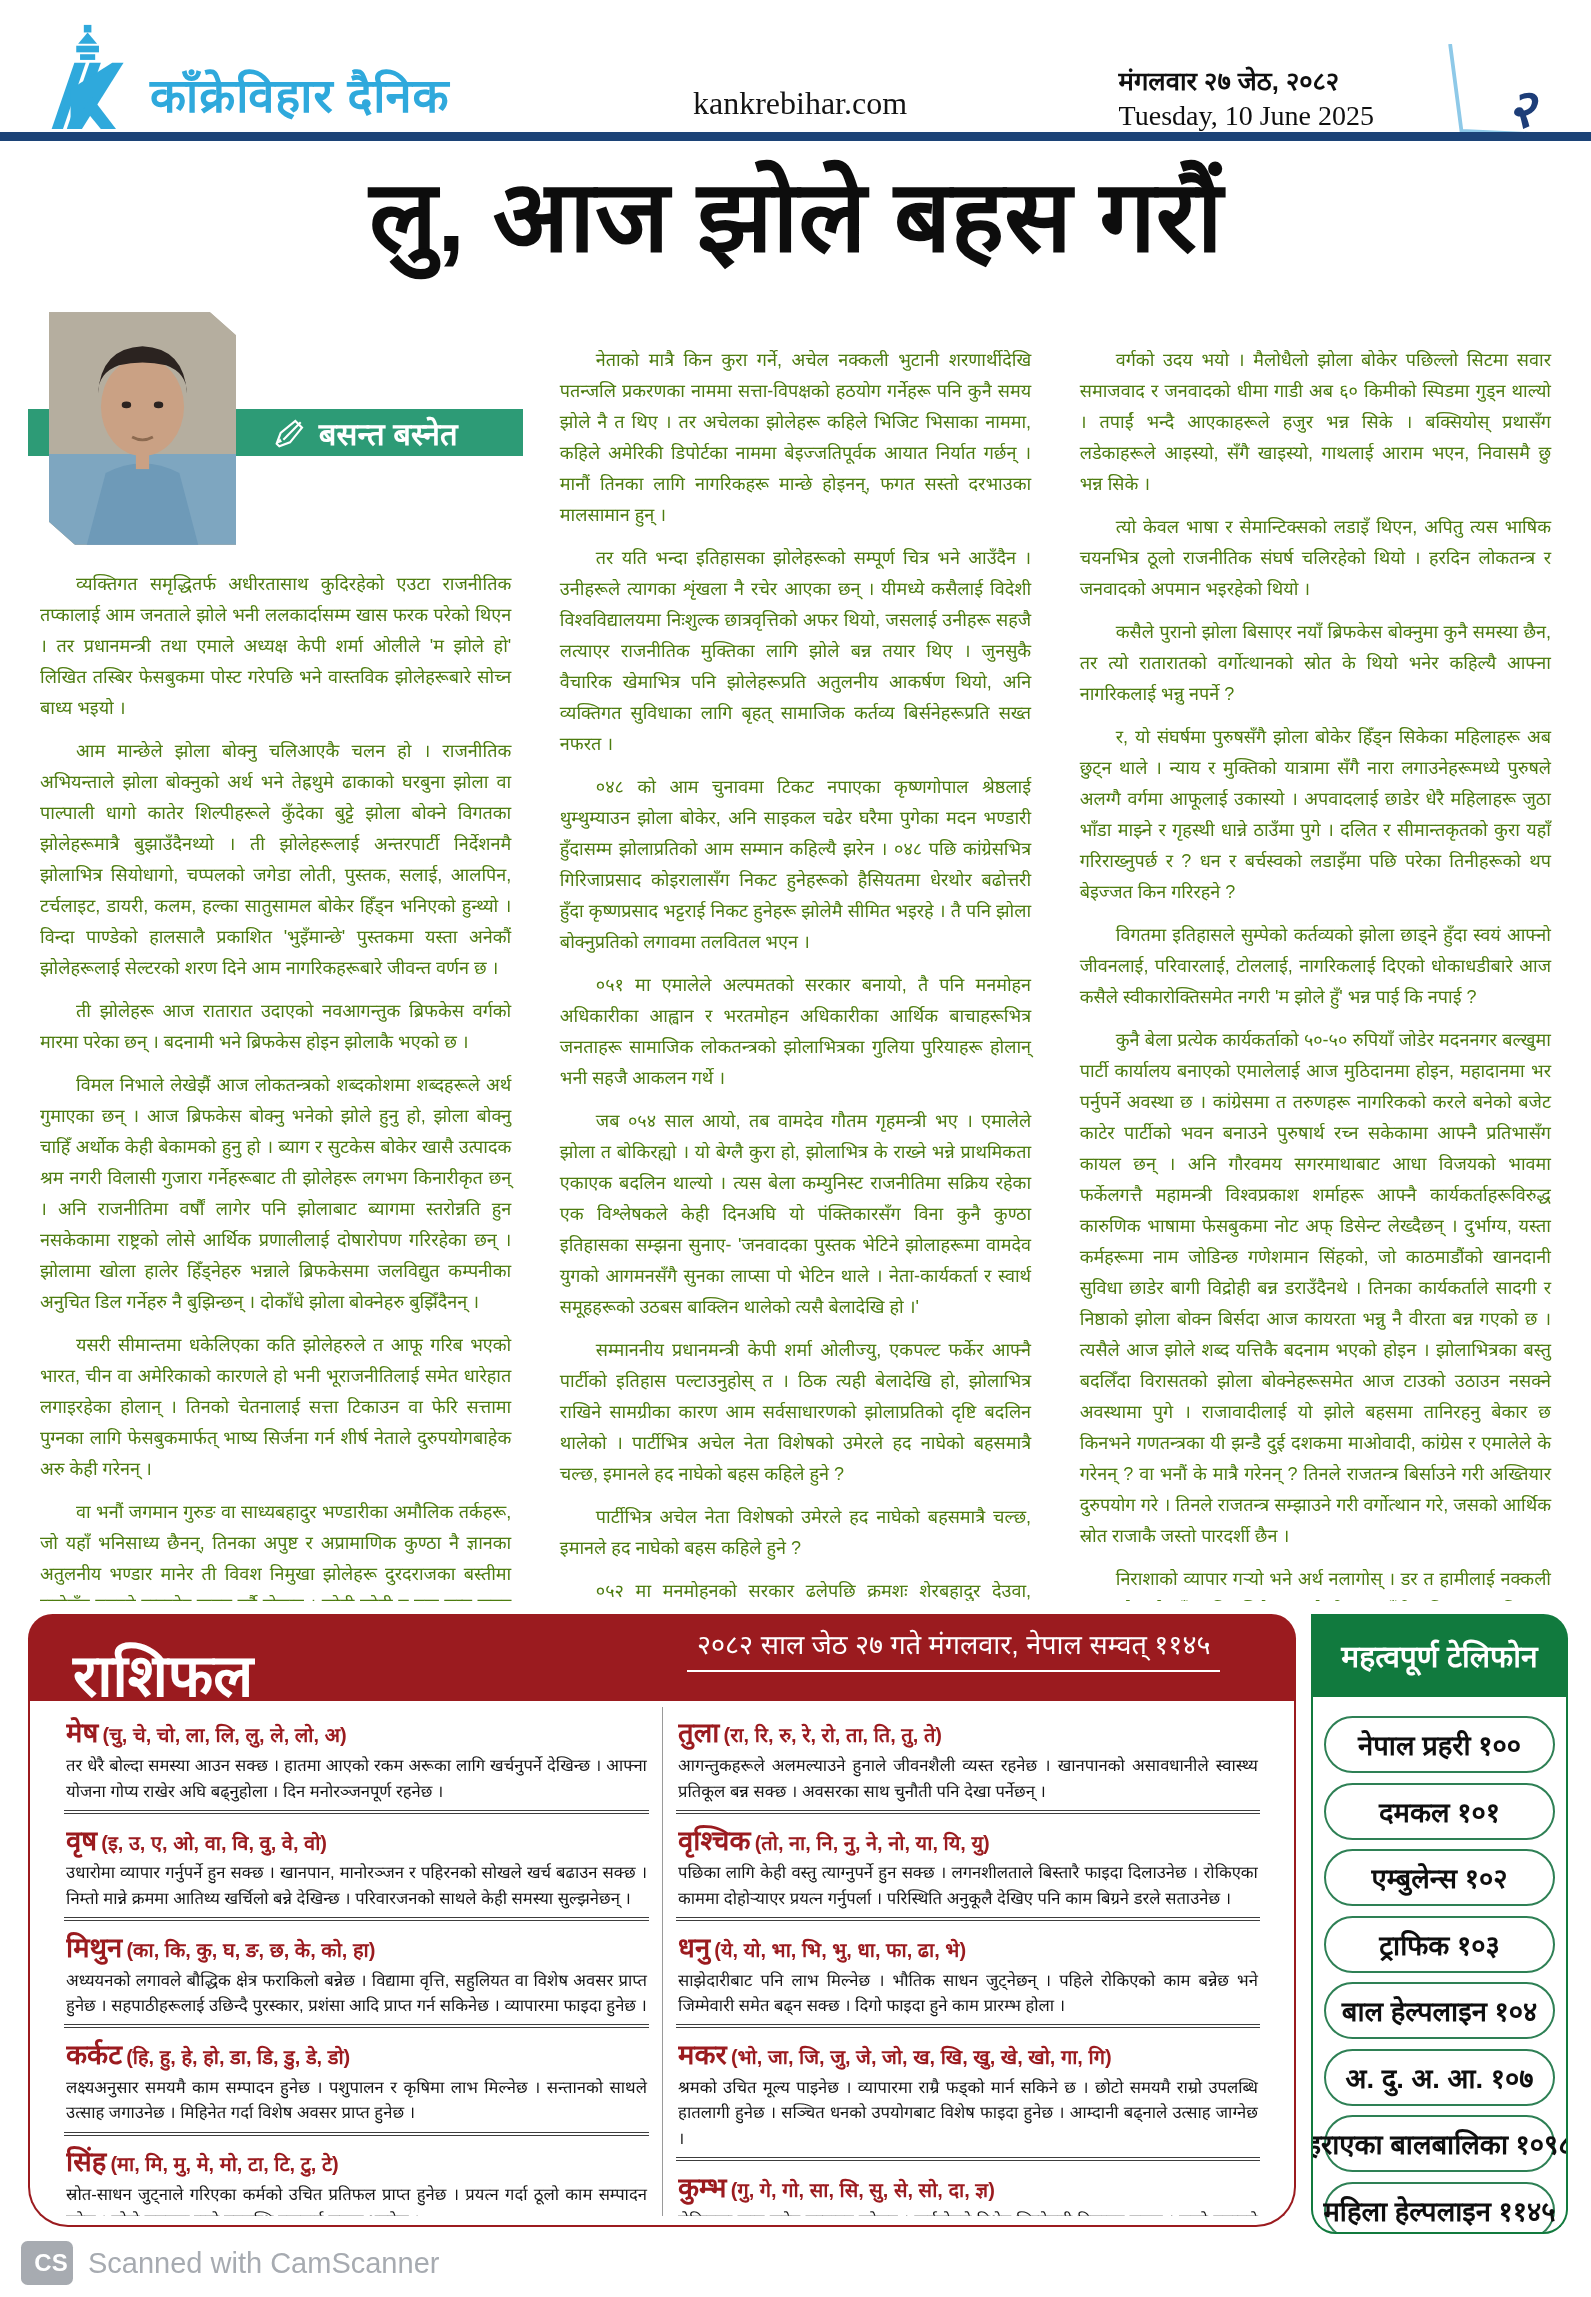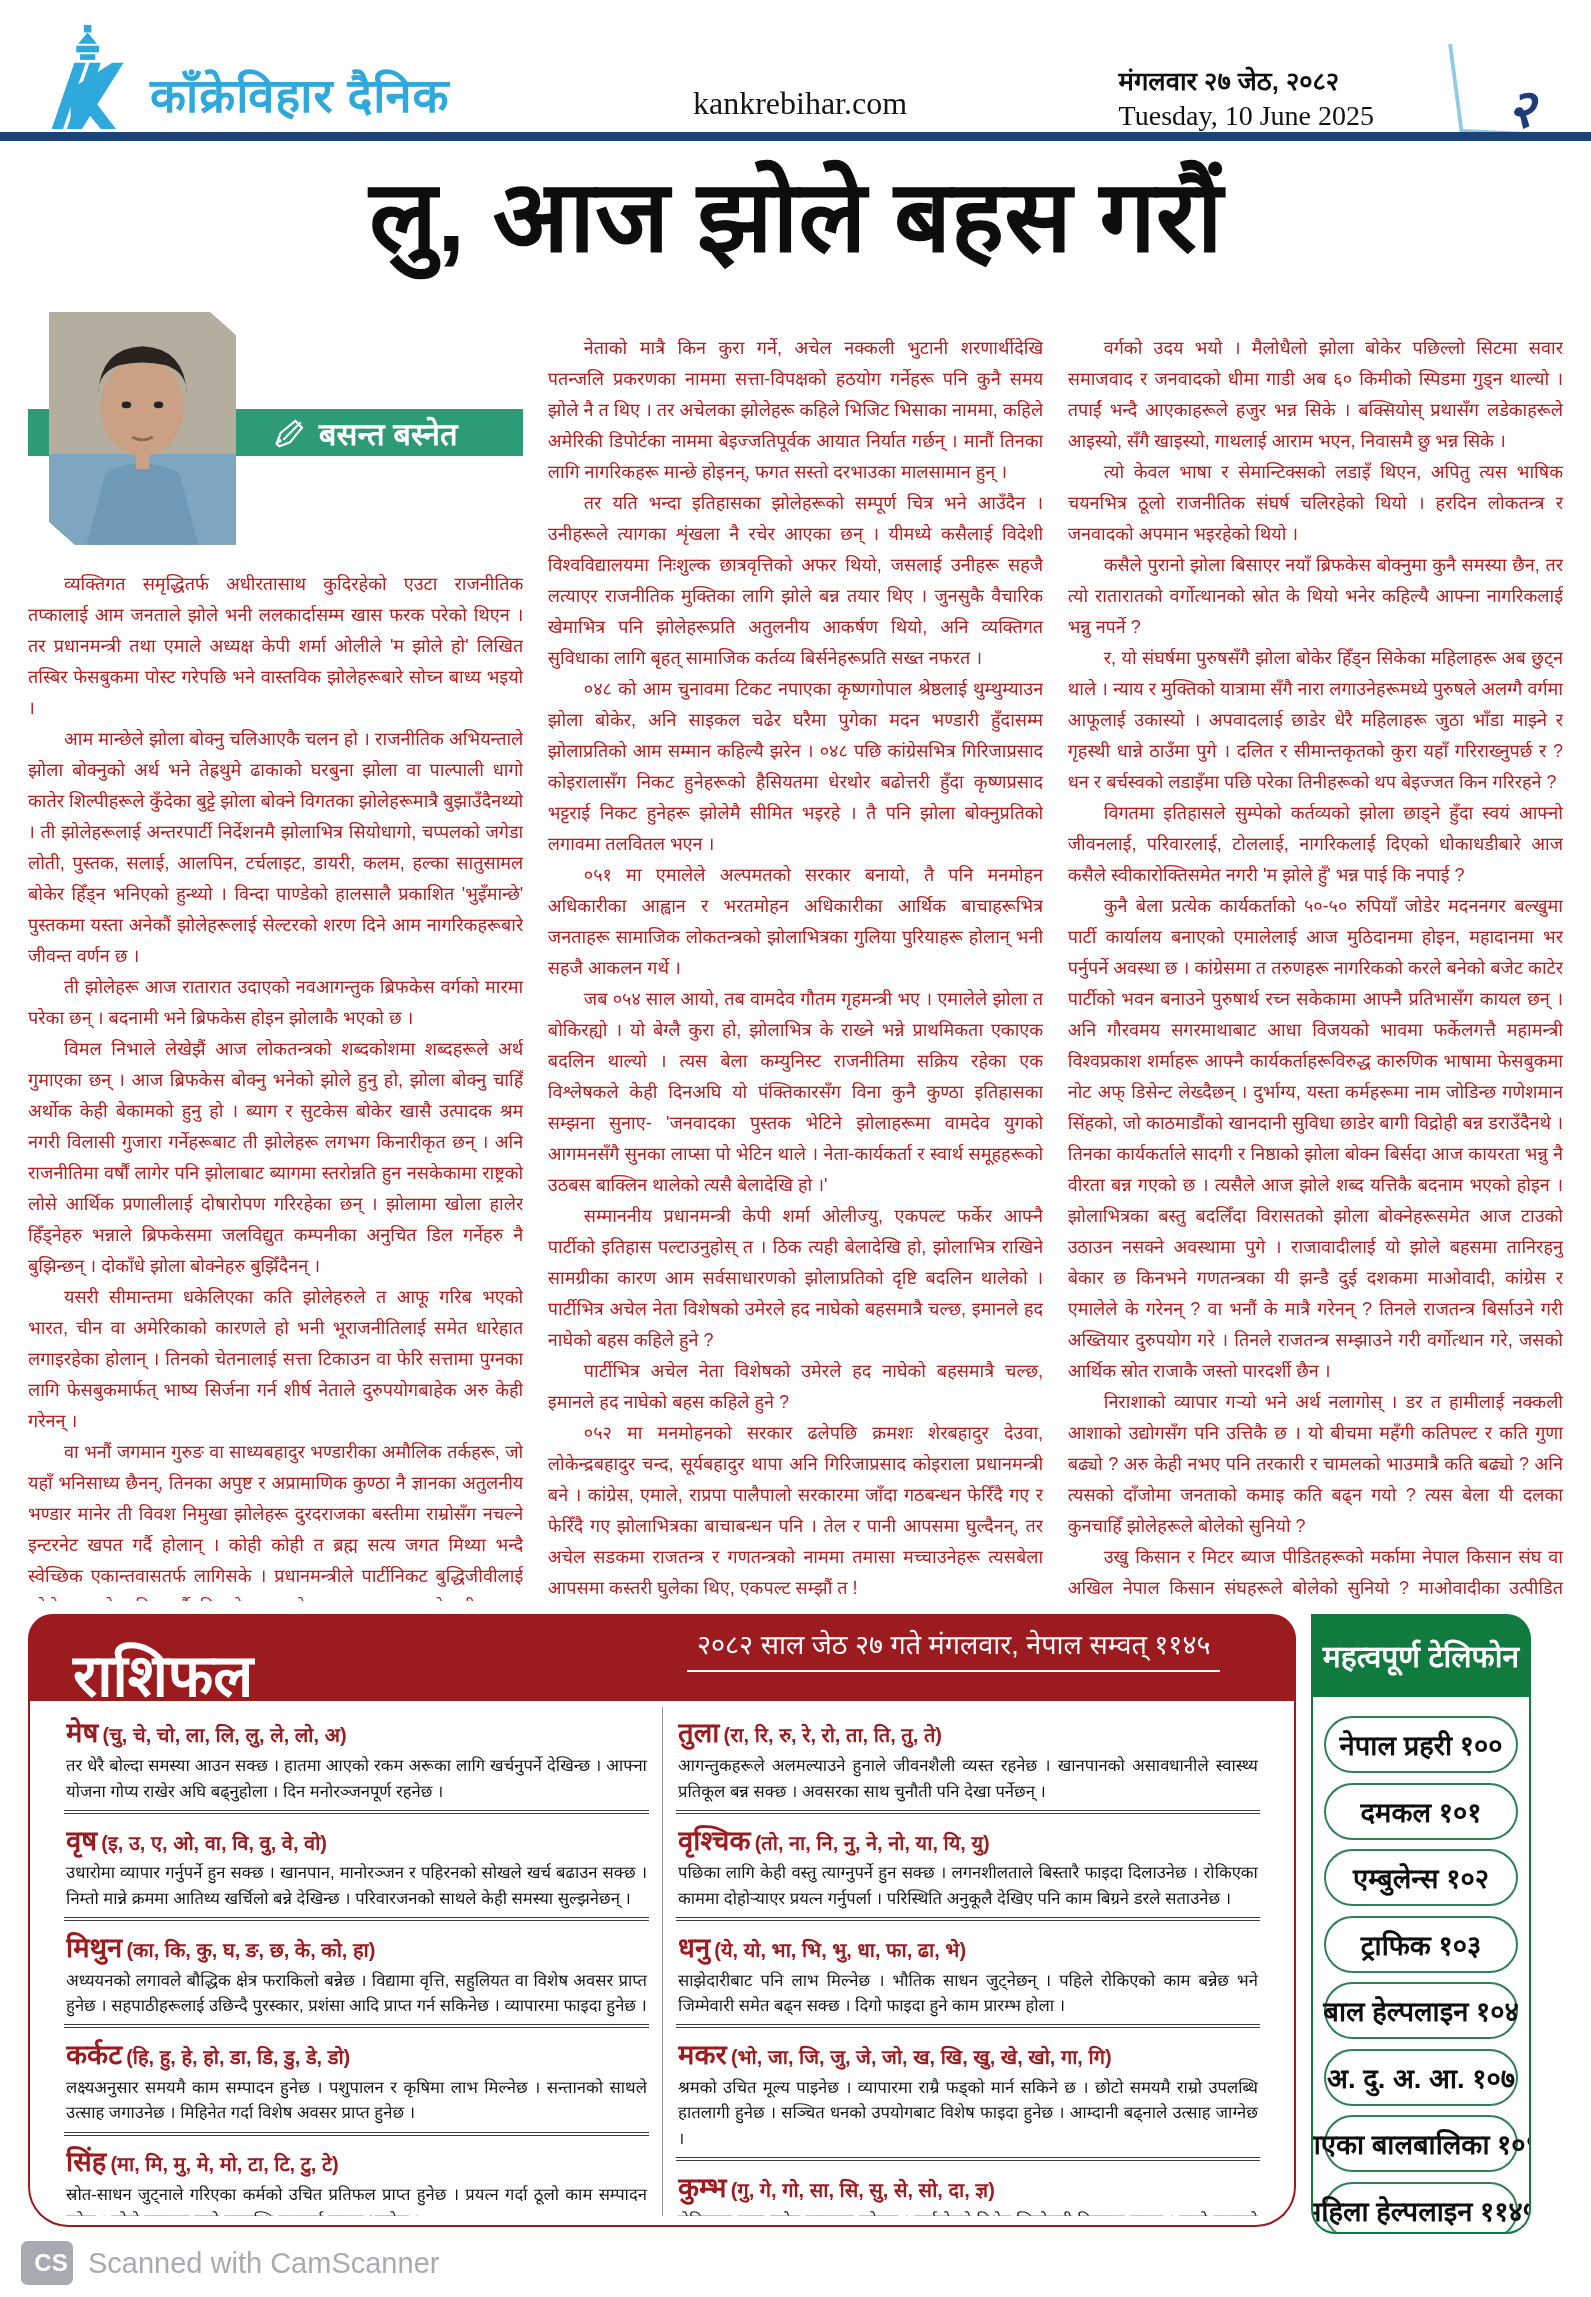--- a/index.html
+++ b/index.html
@@ -18,21 +18,21 @@
   #page-number{position:absolute;right:40px;top:26.5px;font-family:"Liberation Serif",serif;
                font-size:53px;font-weight:bold;font-style:italic;color:#1d3d78;}
   #navy-rule{position:absolute;top:132px;left:0;right:0;height:8.5px;background:#1c4377;}
   
   #headline{position:absolute;top:144px;left:0;right:0;text-align:center;
             font-size:100px;font-weight:bold;color:#0d0d0d;letter-spacing:0px;}
   
   #article{position:absolute;top:312px;left:28px;width:1535px;height:1289px;overflow:hidden;
            display:grid;grid-template-columns:1fr 1fr 1fr;column-gap:24.6px;}
   .col{overflow:hidden;}
-  .col p{margin:0;font-size:18px;line-height:31px;text-align:justify;text-indent:36px;color:#b91c1c;}
+  .col p{margin:12px;font-size:18px;line-height:31px;text-align:justify;text-indent:36px;color:#4d7c0f;}
   #col2,#col3{padding-top:21px;}
   
   #photo-block{position:relative;height:244px;margin-bottom:13.2px;}
   #byline-band{position:absolute;left:0;right:0;top:97px;height:47px;background:#2d9b76;
                display:flex;align-items:center;justify-content:center;padding-left:180px;box-sizing:border-box;}
   #byline-band .pen{width:32px;height:32px;margin-right:13.2px;flex:0 0 auto;}
   #author-name{color:#ffffff;font-size:31px;font-weight:bold;white-space:nowrap;}
   #author-photo{position:absolute;left:21px;top:0;width:187px;height:233px;background:#b9b3a6;
                 clip-path:polygon(0 0,86% 0,100% 10%,100% 100%,14% 100%,0 90%);}
   
@@ -46,21 +46,21 @@
                  padding:5.7px 21px 9.5px 21px;overflow:hidden;}
   .h-col{padding:0 13.2px;overflow:hidden;}
   .h-col.right{border-left:0.9px solid #9a9a9a;}
   .h-entry{padding:6.6px 1.9px 5.7px 1.9px;}
   .h-entry.sep{border-bottom:4.7px double #3c3c3c;}
   .sign-line{white-space:nowrap;overflow:hidden;}
   .sign-name{color:#9b1b1f;font-size:27.4px;font-weight:bold;}
   .sign-letters{color:#9b1b1f;font-size:20px;font-weight:bold;}
   .sign-text{font-size:16.6px;line-height:25.6px;text-align:justify;color:#151515;margin-top:2.8px;}
   
-  #phones{position:absolute;top:1614px;left:1311px;width:220px;height:620px;}
+  #phones{position:absolute;top:1614px;left:1311px;width:257px;height:620px;}
   #phones-header{height:83px;background:#117a3e;border-radius:0 24.6px 0 0;
                  display:flex;align-items:center;justify-content:center;}
   #phones-title{color:#fff;font-size:30px;font-weight:bold;}
   #phones-body{box-sizing:border-box;height:537px;border:2.8px solid #117a3e;border-top:none;
                border-radius:0 0 24.6px 24.6px;padding:9.5px 7.6px;overflow:hidden;}
   .pill{height:53px;margin:9.5px 3.8px;border:2.8px solid #2e8055;border-radius:945px;background:#fff;
         display:flex;align-items:center;justify-content:center;font-size:27.4px;font-weight:600;color:#0f0f0f;white-space:nowrap;}
   
   #footer{position:absolute;left:21px;top:2241px;display:flex;align-items:center;}
   #cs-badge{width:44px;height:44px;background:#a7abb1;border-radius:6.6px;color:#fff;font-weight:bold;

